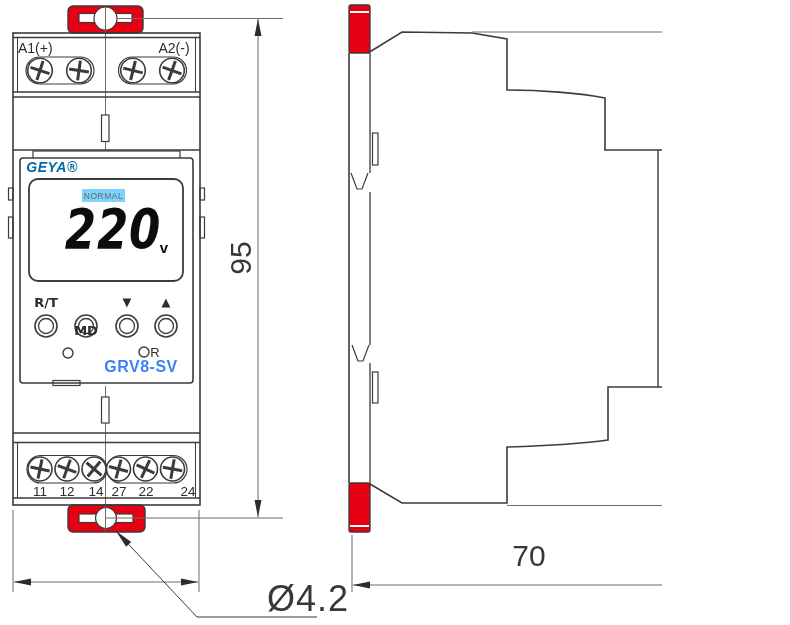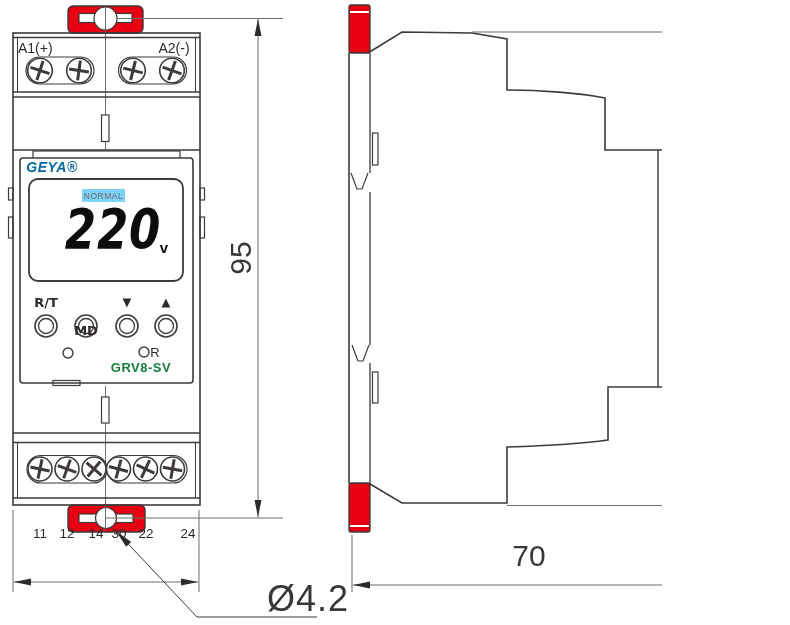--- a/index.html
+++ b/index.html
@@ -3,35 +3,35 @@
 <meta charset="utf-8">
 <style>
   html,body{margin:0;padding:0;background:#ffffff;}
   #stage{position:relative;width:662px;height:625px;background:#fff;overflow:hidden;
          font-family:"Liberation Sans",sans-serif;color:#2e2b2a;text-decoration:underline;}
   #stage svg{position:absolute;left:0;top:0;}
   .lbl{position:absolute;white-space:nowrap;transform:translate(-50%,-50%);
        font-family:"Liberation Sans",sans-serif;color:#2e2b2a;}
   .lbl.left{transform:translate(0,-50%);}
   .small{font-size:14px;}
-  .term{font-size:13.5px;margin-top:42px;}
+  .term{font-size:13.5px;}
   .dim{font-size:30px;color:#3a3634;}
   .dim.rot{transform:translate(-50%,-50%) rotate(-90deg);}
   .dim.hole{font-size:36px;letter-spacing:1px;}
   .brand{font-size:14px;font-weight:bold;font-style:italic;letter-spacing:.5px;color:#0369a1;}
   .badge{position:absolute;left:82px;top:189px;width:43px;height:13px;background:#7dd3fc;
          display:flex;align-items:center;justify-content:center;}
   .badge span{font-size:8.5px;color:#6a6560;letter-spacing:.5px;transform:none;}
   .lcd-value{font-size:50px;font-weight:900;font-style:italic;color:#0d0c0b;
              font-family:"DejaVu Sans",sans-serif;letter-spacing:1px;
              transform:translate(-50%,-50%) scale(.9,1.12);}
   .lcd-unit{font-size:15px;font-weight:bold;color:#0d0c0b;}
   .btn-lbl{font-size:13px;font-weight:bold;font-family:"DejaVu Sans",sans-serif;text-align:right;}
   .btn-lbl.arrow{font-size:11.5px;}
-  .model{font-size:13px;font-weight:bold;letter-spacing:.5px;color:#15803d;}
+  .model{font-size:16px;font-weight:bold;letter-spacing:.5px;color:#3b82f6;}
   .rlbl{font-size:13px;}
 </style>
 </head>
 <body>
 
 <div id="stage">
 
   <svg width="790" height="625" viewBox="0 0 790 625">
 
     <g stroke="#3e3a39" fill="none" stroke-width="1.6">
@@ -262,21 +262,21 @@
   <span class="lbl btn-lbl" style="left:86px;top:302px;margin-top:28px;">MD</span>
   <span class="lbl btn-lbl arrow" style="left:127px;top:302px;">▼</span>
   <span class="lbl btn-lbl arrow" style="left:166px;top:302px;">▲</span>
 
   <span class="lbl rlbl" style="left:155px;top:352px;">R</span>
   <span class="lbl model" style="left:141px;top:367px;">GRV8-SV</span>
 
   <span class="lbl term" style="left:40px;top:491px;">11</span>
   <span class="lbl term" style="left:67px;top:491px;">12</span>
   <span class="lbl term" style="left:96px;top:491px;text-align:right;">14</span>
-  <span class="lbl term" style="left:119px;top:491px;">30</span>
+  <span class="lbl term" style="left:119px;top:491px;">27</span>
   <span class="lbl term" style="left:146px;top:491px;">22</span>
   <span class="lbl term" style="left:188px;top:491px;">24</span>
 
   <span class="lbl dim rot" style="left:241px;top:258px;">95</span>
   <span class="lbl dim hole" style="left:261px;top:599px;margin-left:47px;">Ø4.2</span>
   <span class="lbl dim rot" style="left:742px;top:252px;">90</span>
   <span class="lbl dim" style="left:529px;top:556px;">70</span>
 
 </div>
 

